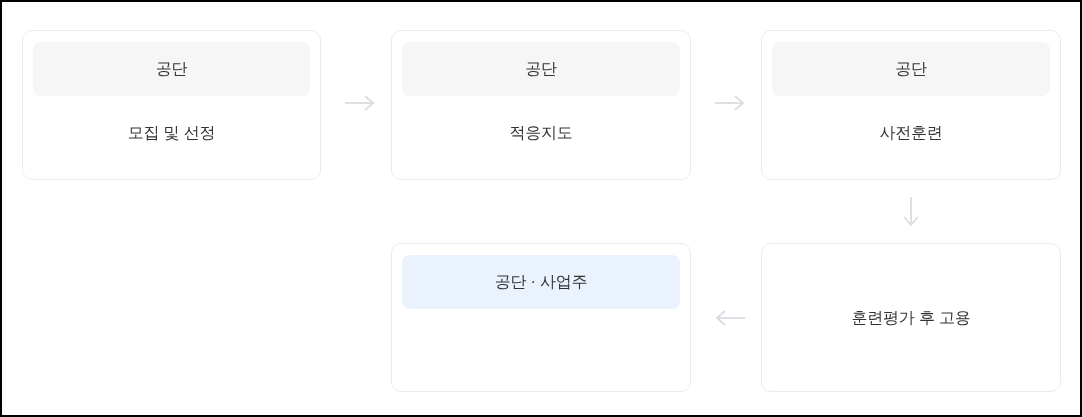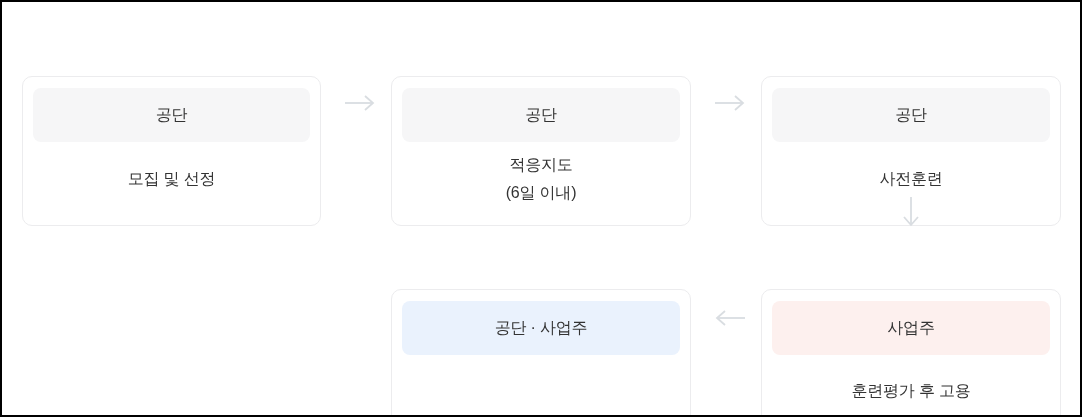--- a/index.html
+++ b/index.html
@@ -18,21 +18,20 @@
   }
   .box {
     position: absolute;
     height: 150px;
     background: #ffffff;
     border: 1px solid #ececee;
     border-radius: 10px;
     display: flex;
     flex-direction: column;
     padding: 11px 10px 0 10px;
-    margin-top: 46px;
   }
   .box-header {
     height: 54px;
     border-radius: 8px;
     display: flex;
     align-items: center;
     justify-content: center;
     font-size: 16px;
     font-weight: 500;
     color: #333333;
@@ -79,21 +78,20 @@
       <polyline points="22,4 30,11 22,18" fill="none" stroke="currentColor" stroke-width="1.8"></polyline>
     </svg>
   </div>
 
   <div class="box" style="left:389px; top:28px; width:300px;">
     <div class="box-header" style="background: rgb(246, 246, 247);">
       <span>공단</span>
     </div>
     <div class="box-body">
       <div>적응지도</div>
-      <div>(6일 이내)</div>
     </div>
   </div>
 
   <div class="arrow" style="left: 711px; top: 90px; color: rgb(217, 221, 225);">
     <svg width="34" height="22" viewBox="0 0 34 22">
       <line x1="2" y1="11" x2="30" y2="11" stroke="currentColor" stroke-width="1.8"></line>
       <polyline points="22,4 30,11 22,18" fill="none" stroke="currentColor" stroke-width="1.8"></polyline>
     </svg>
   </div>
 
@@ -107,23 +105,20 @@
   </div>
 
   <div class="arrow" style="left: 898px; top: 193px; color: rgb(217, 221, 225);">
     <svg width="22" height="34" viewBox="0 0 22 34">
       <line x1="11" y1="2" x2="11" y2="30" stroke="currentColor" stroke-width="1.8"></line>
       <polyline points="4,22 11,30 18,22" fill="none" stroke="currentColor" stroke-width="1.8"></polyline>
     </svg>
   </div>
 
   <div class="box" style="left:759px; top:241px; width:300px; height:149px;">
-    <div class="box-header" style="background: rgb(253, 240, 238);">
-      <span>사업주</span>
-    </div>
     <div class="box-body">
       <div>훈련평가 후 고용</div>
     </div>
   </div>
 
   <div class="arrow" style="left: 711px; top: 305px; color: rgb(217, 221, 225);">
     <svg width="34" height="22" viewBox="0 0 34 22">
       <line x1="32" y1="11" x2="4" y2="11" stroke="currentColor" stroke-width="1.8"></line>
       <polyline points="12,4 4,11 12,18" fill="none" stroke="currentColor" stroke-width="1.8"></polyline>
     </svg>

